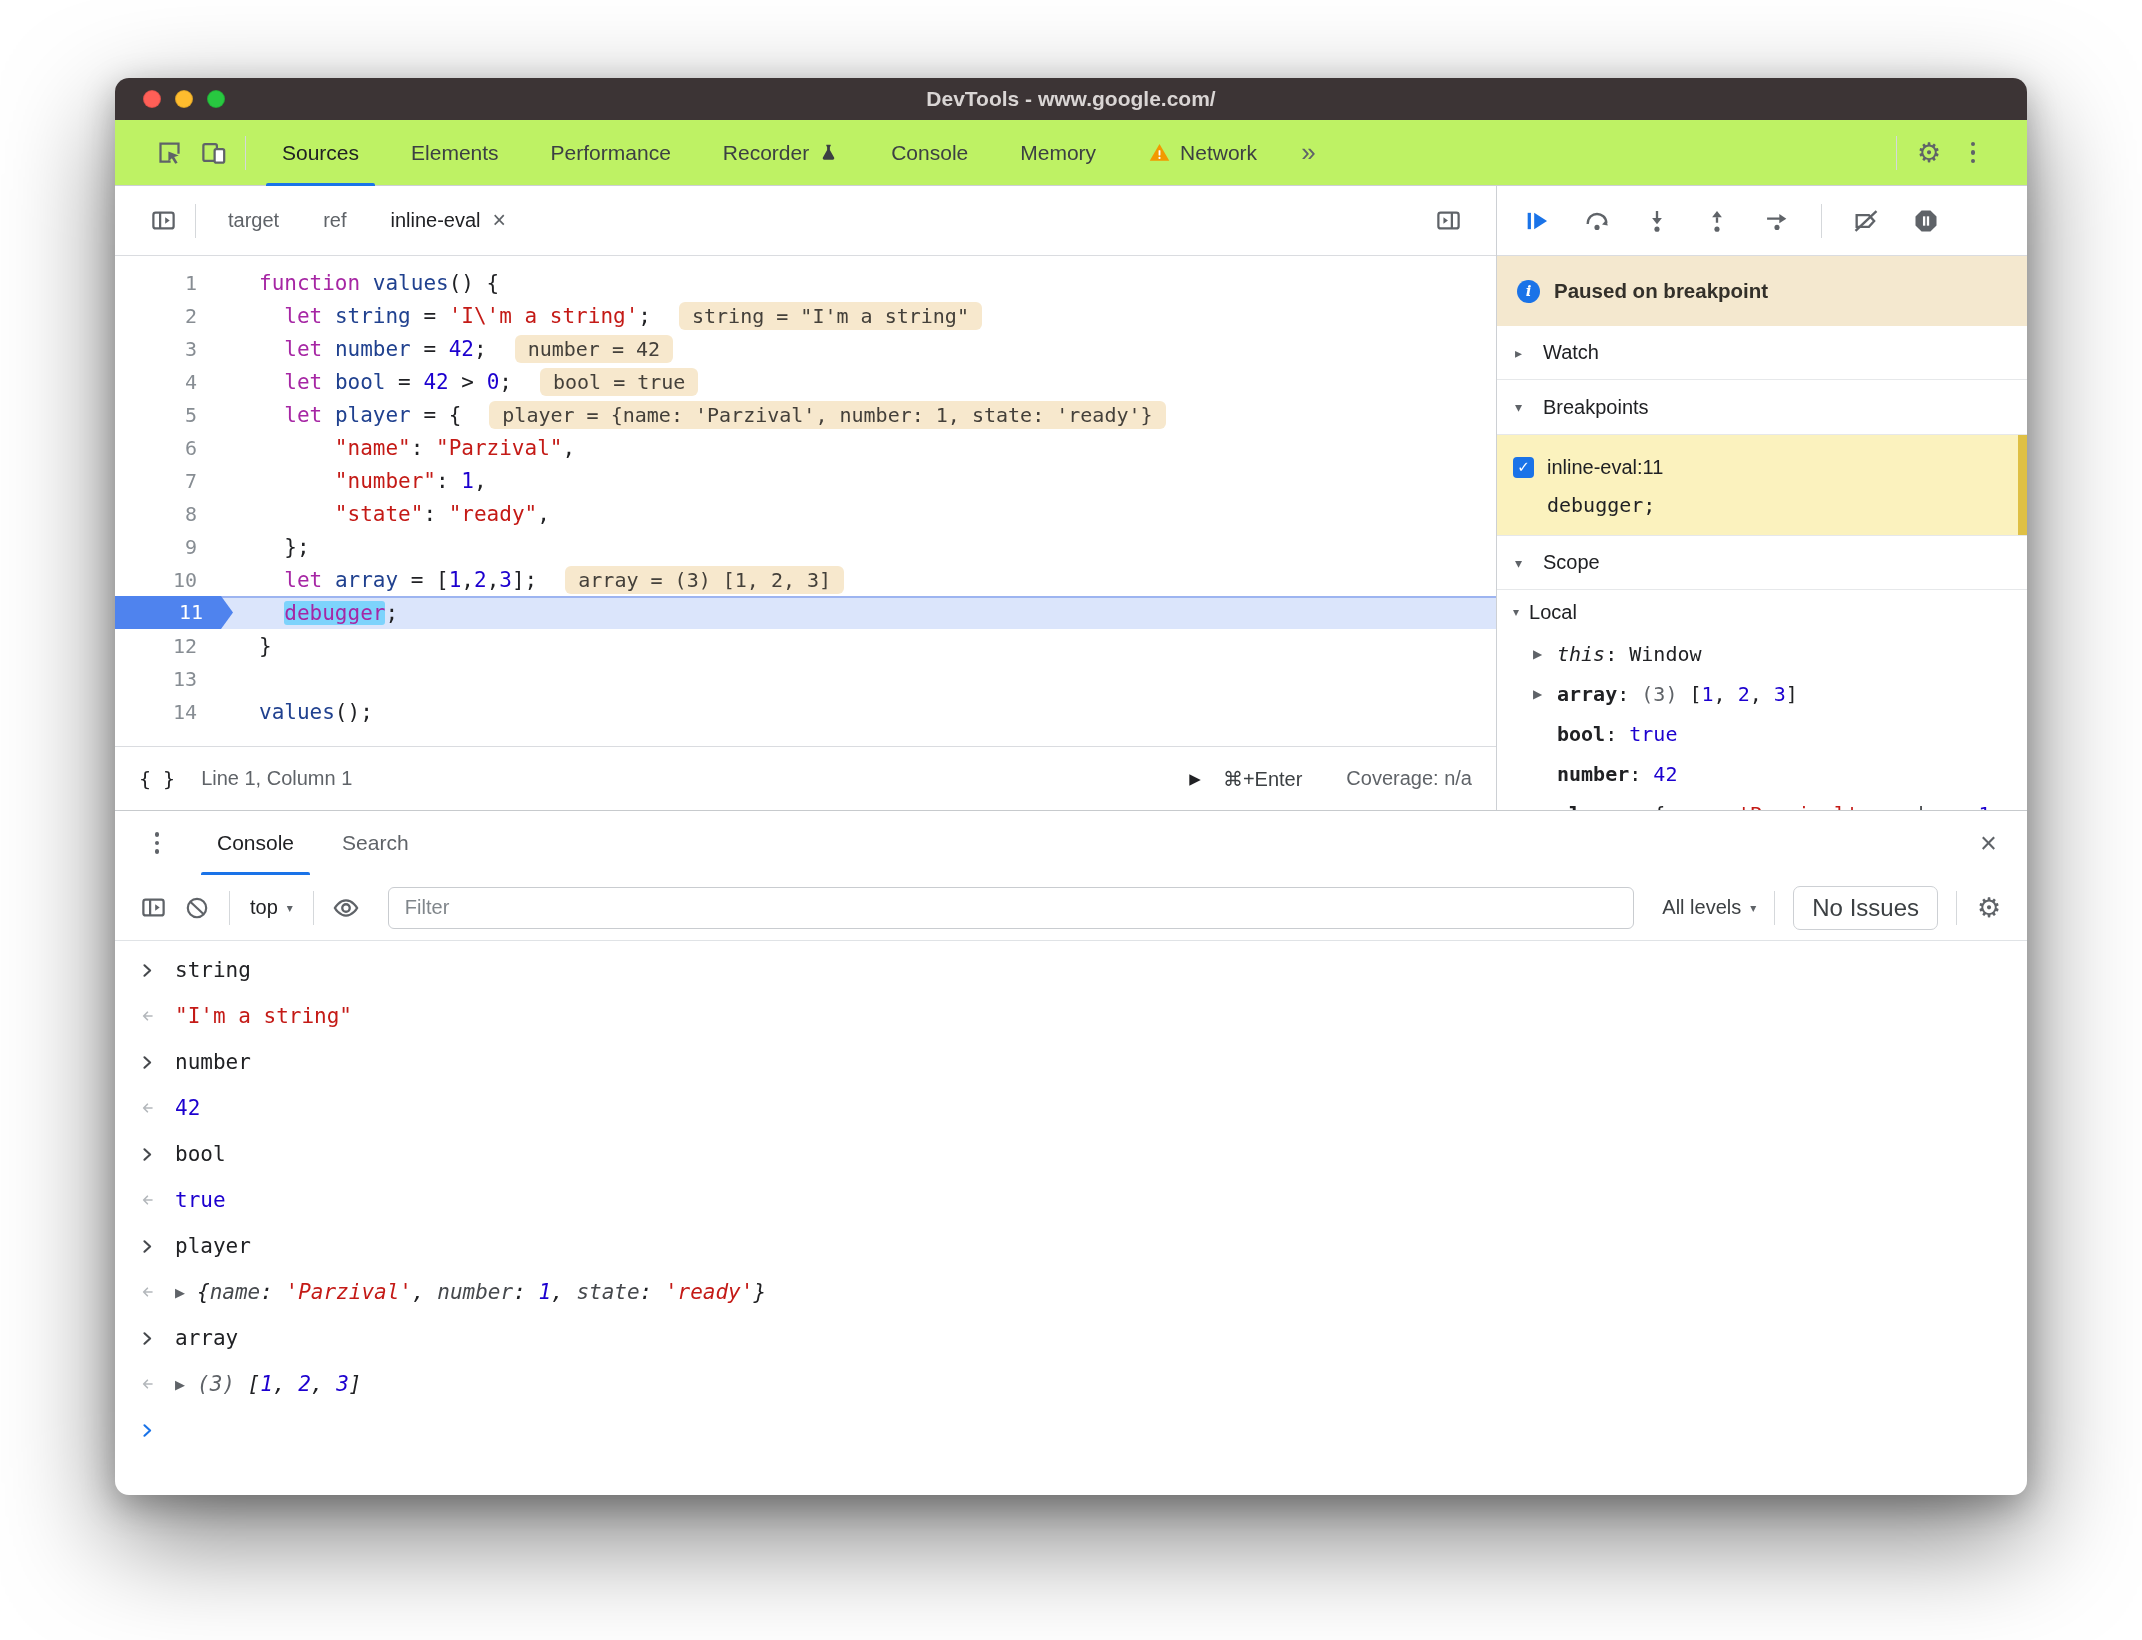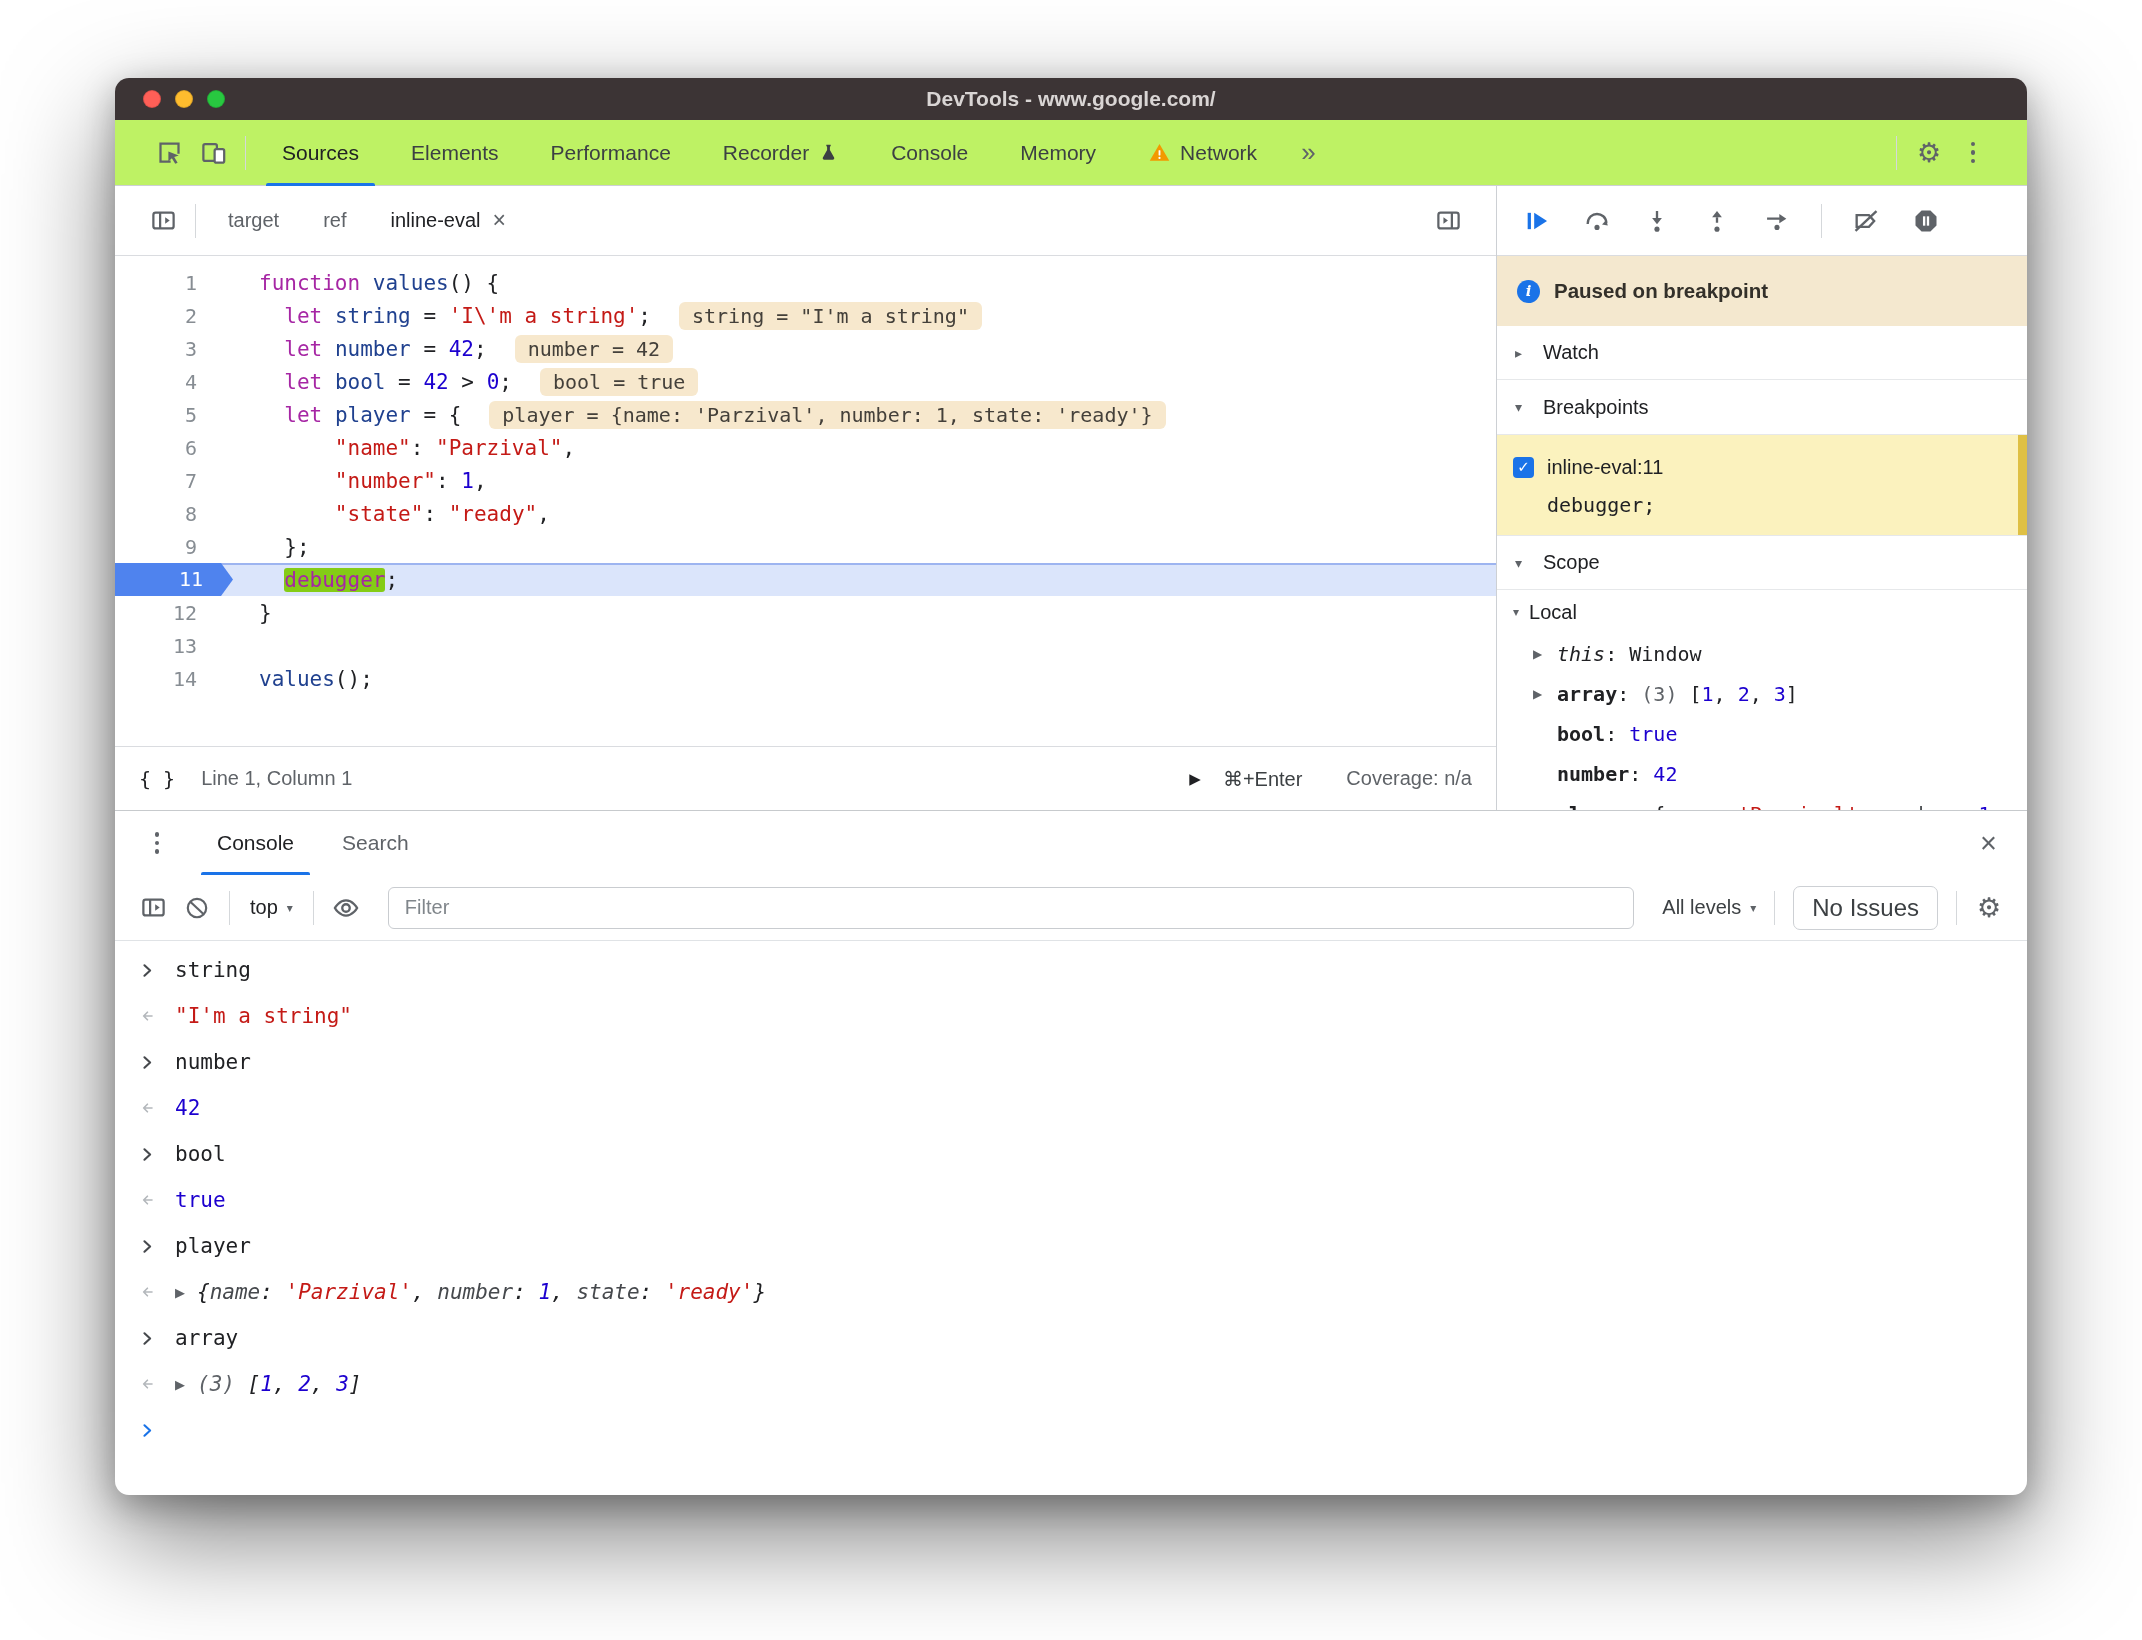--- a/index.html
+++ b/index.html
@@ -37,21 +37,21 @@
   .file-tab .x{font-size:23px;color:#5f6368;line-height:1;}
   
   .editor{flex:1;overflow:hidden;padding-top:10px;font-family:"DejaVu Sans Mono","Liberation Mono",monospace;font-size:21px;}
   .code-line{height:33px;display:flex;align-items:center;position:relative;}
   .gutter{width:104px;flex:none;text-align:right;padding-right:22px;color:#878d93;font-size:20px;}
   .code{white-space:pre;padding-left:40px;color:#202124;}
   .code-line.current{background:#dbe5fb;box-shadow:inset 0 2px 0 #9db4f0;}
   .code-line.current .gutter{width:118px;padding-right:30px;margin-right:-14px;background:#4f83ee;color:#fff;
     clip-path:polygon(0 0,calc(100% - 12px) 0,100% 50%,calc(100% - 12px) 100%,0 100%);height:33px;line-height:33px;}
   .tk-kw{color:#a626a4}
-  .tk-kw-sel{color:#a626a4;background:#84cc16;border-radius:3px;}
+  .tk-kw-sel{color:#a626a4;background:#7dd3fc;border-radius:3px;}
   .tk-def{color:#20418f}
   .tk-num{color:#1c00cf}
   .tk-str{color:#c41a16}
   .tk-pl{color:#202124}
   .eval-badge{margin-left:28px;background:#f7e8cd;border-radius:6px;padding:2px 13px;font-size:20px;color:#44403a;white-space:pre;}
   .statusbar{height:64px;border-top:1px solid #dadce0;display:flex;align-items:center;font-size:20px;color:#5f6368;flex:none;padding:0 24px;}
   .fmt-btn{font-family:"DejaVu Sans Mono",monospace;color:#202124;margin-right:26px;font-size:20px;}
   .run-tri{font-family:"DejaVu Sans",sans-serif;font-size:15px;color:#202124;margin-right:10px;}
   .shortcut{color:#3c4043;margin-right:44px;margin-left:12px;}
   
@@ -246,20 +246,25 @@
             <span class="code"><span class="tk-pl">      </span><span class="tk-str">"number"</span><span class="tk-pl">: </span><span class="tk-num">1</span><span class="tk-pl">,</span></span>
           </div>
           <div class="code-line">
             <span class="gutter">8</span>
             <span class="code"><span class="tk-pl">      </span><span class="tk-str">"state"</span><span class="tk-pl">: </span><span class="tk-str">"ready"</span><span class="tk-pl">,</span></span>
           </div>
           <div class="code-line">
             <span class="gutter">9</span>
             <span class="code"><span class="tk-pl">  };</span></span>
           </div>
+          <div class="code-line">
+            <span class="gutter">10</span>
+            <span class="code"><span class="tk-pl">  </span><span class="tk-kw">let</span><span class="tk-pl"> </span><span class="tk-def">array</span><span class="tk-pl"> = [</span><span class="tk-num">1</span><span class="tk-pl">,</span><span class="tk-num">2</span><span class="tk-pl">,</span><span class="tk-num">3</span><span class="tk-pl">];</span></span>
+            <span class="eval-badge">array = (3) [1, 2, 3]</span>
+          </div>
           <div class="code-line current">
             <span class="gutter">11</span>
             <span class="code"><span class="tk-pl">  </span><span class="tk-kw-sel">debugger</span><span class="tk-pl">;</span></span>
           </div>
           <div class="code-line">
             <span class="gutter">12</span>
             <span class="code"><span class="tk-pl">}</span></span>
           </div>
           <div class="code-line">
             <span class="gutter">13</span>

